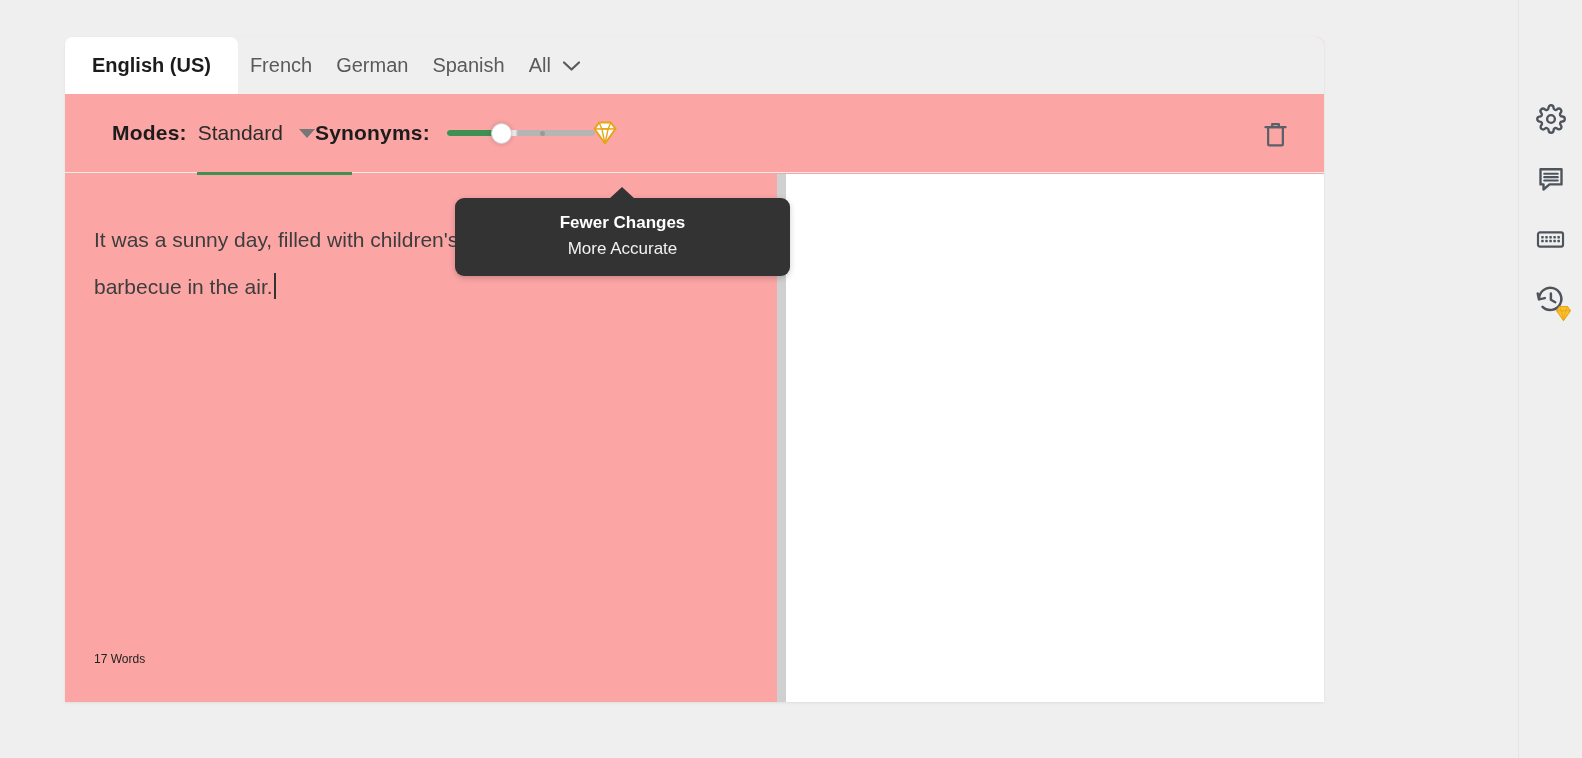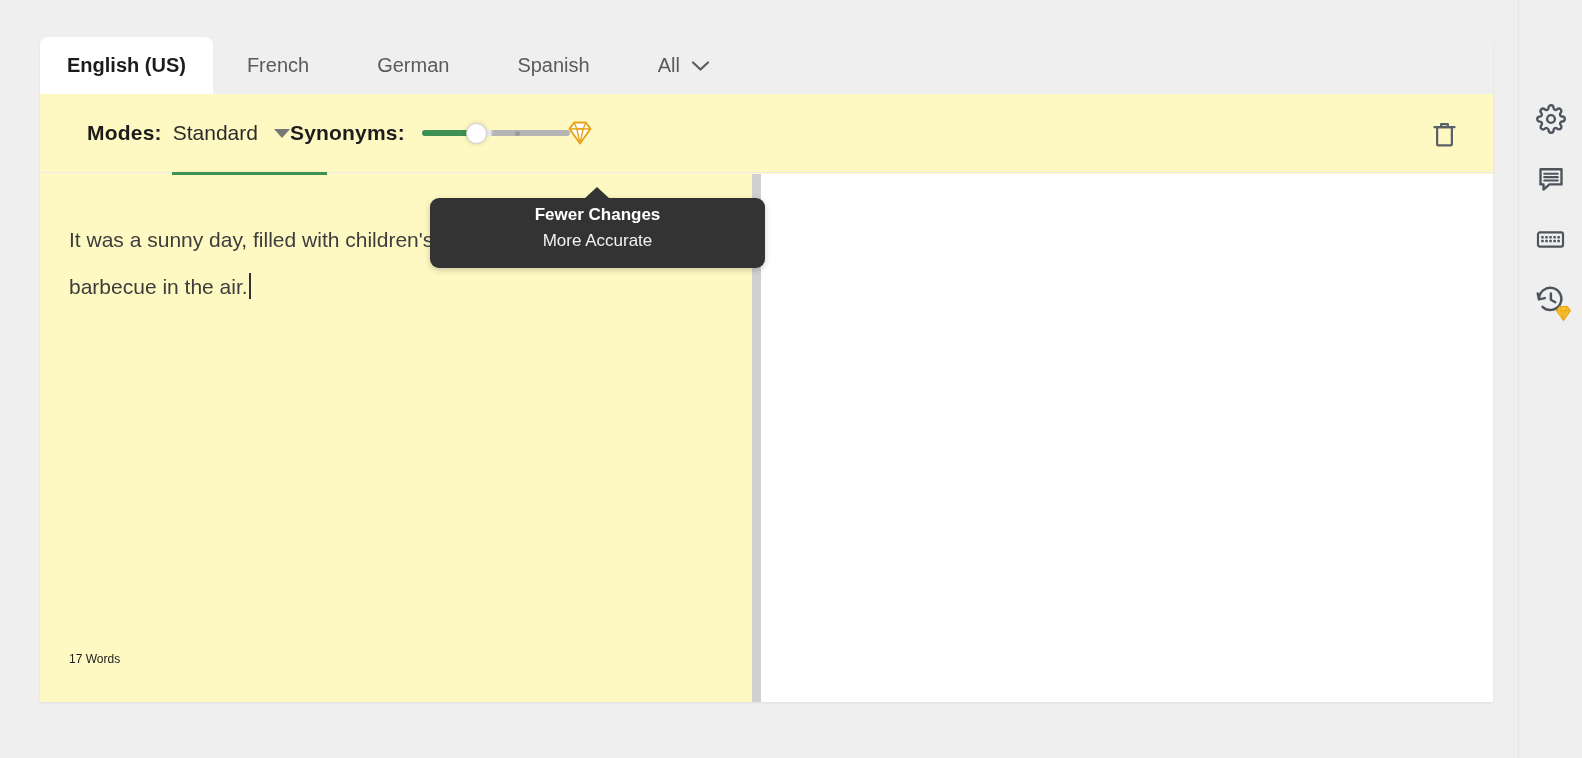--- a/index.html
+++ b/index.html
@@ -48,25 +48,25 @@
     right: -3px;
     bottom: -4px;
     width: 19px;
     height: 17px;
     display: block;
   }
 
   
   .card {
     position: absolute;
-    left: 40px;
+    left: 65px;
     top: 37px;
-    width: 1453px;
+    width: 1259px;
     height: 665px;
-    background: #fef9c3;
+    background: #fca5a5;
     border-radius: 8px 8px 0 0;
     box-shadow: 0 1px 3px rgba(0,0,0,0.07);
   }
 
   
   .tabstrip {
     position: absolute;
     left: 0;
     top: 0;
     height: 57px;
@@ -85,21 +85,21 @@
     top: 0;
     height: 57px;
     display: flex;
     align-items: center;
   }
   .lang-tab {
     height: 57px;
     display: flex;
     align-items: center;
     justify-content: center;
-    padding: 0 34px;
+    padding: 0 12px;
     font-size: 20px;
     color: #5a5a5a;
     cursor: pointer;
     white-space: nowrap;
   }
   .lang-tab.active {
     background: #ffffff;
     color: #1c1c1c;
     font-weight: bold;
     border-radius: 8px 8px 0 0;
@@ -209,21 +209,21 @@
   }
 
   
   .tooltip {
     position: absolute;
     left: 390px;
     top: 161px;
     width: 335px;
     background: #333333;
     border-radius: 9px;
-    padding: 4px 0 14px 0;
+    padding: 12px 0 14px 0;
     display: flex;
     z-index: 40;
     box-shadow: 0 2px 6px rgba(0,0,0,0.2);
   }
   .tooltip::after {
     content: "";
     position: absolute;
     top: -11px;
     left: 154px;
     width: 0; height: 0;

